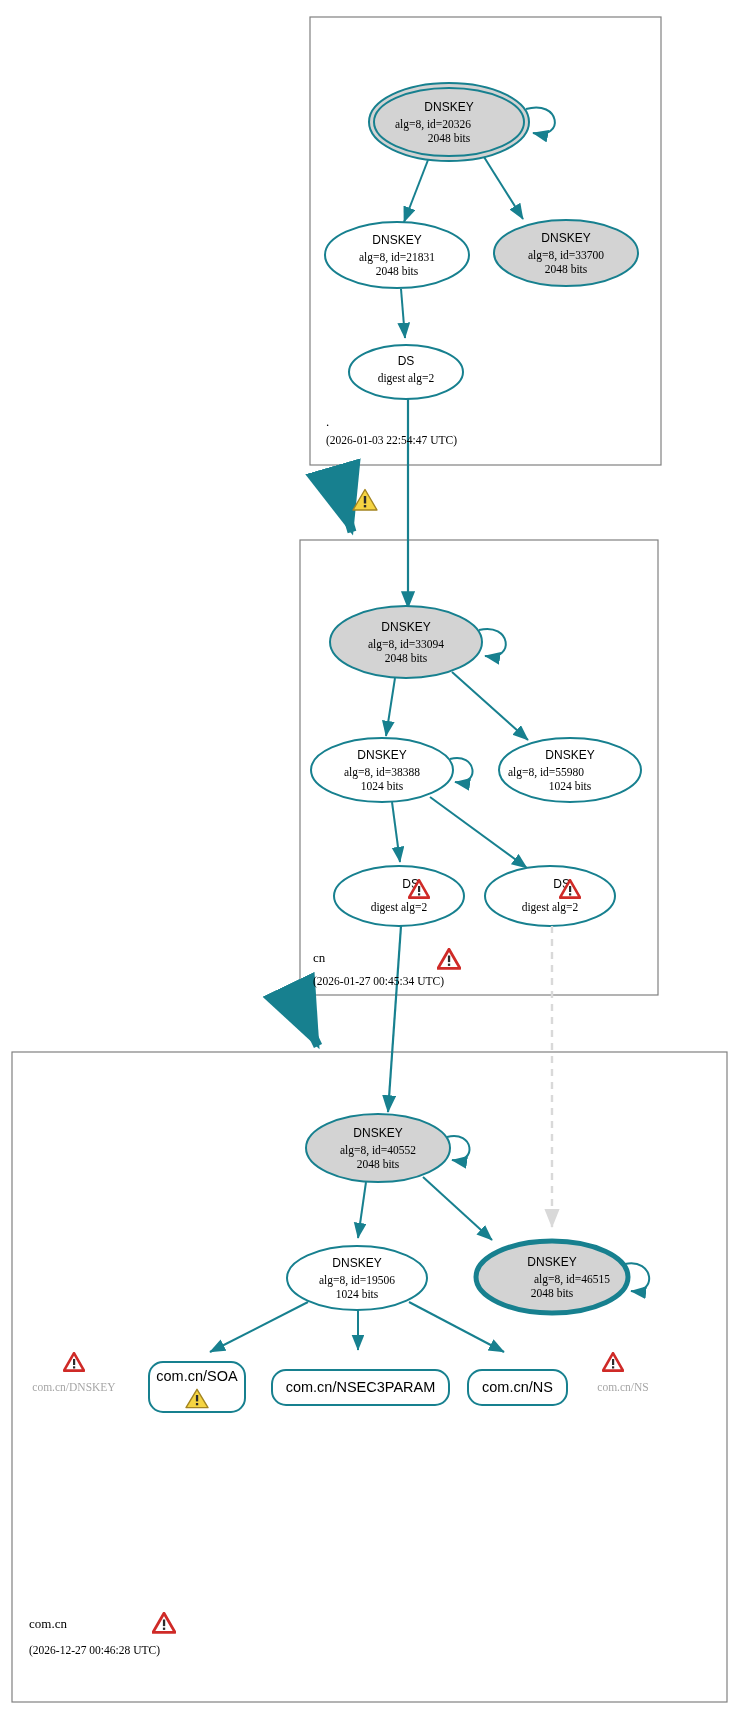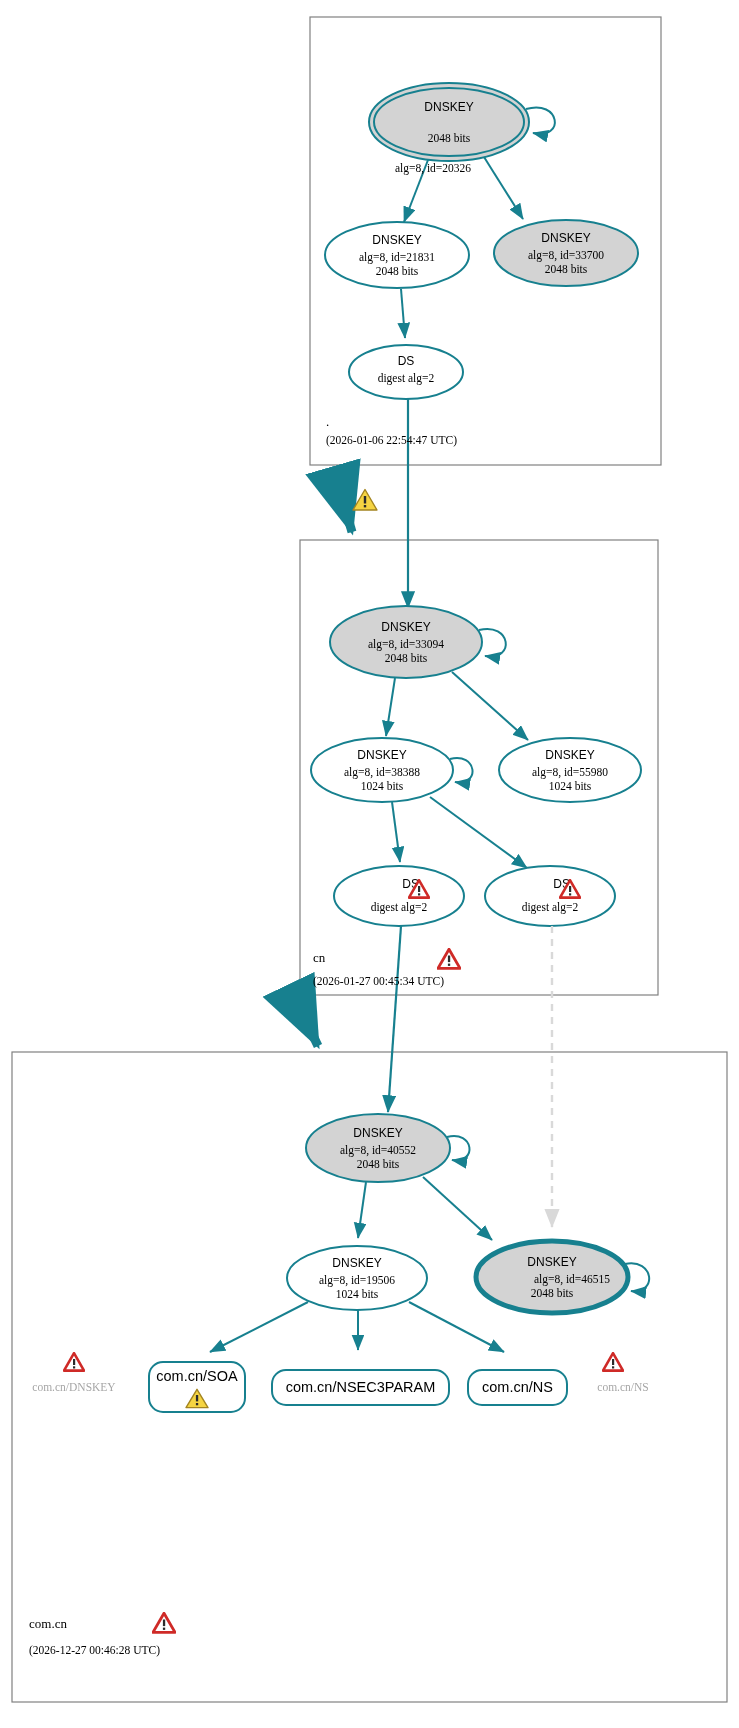--- a/index.html
+++ b/index.html
@@ -87,55 +87,55 @@
   <path d="M308,1302 L210,1352" fill="none" stroke="#17808f" stroke-width="2" marker-end="url(#ah)"></path>
   <path d="M358,1310 L358,1350" fill="none" stroke="#17808f" stroke-width="2" marker-end="url(#ah)"></path>
   <path d="M409,1302 L504,1352" fill="none" stroke="#17808f" stroke-width="2" marker-end="url(#ah)"></path>
 
   <rect x="149" y="1362" width="96" height="50" rx="14" ry="14" fill="#ffffff" stroke="#17808f" stroke-width="2"></rect>
   <rect x="272" y="1370" width="177" height="35" rx="14" ry="14" fill="#ffffff" stroke="#17808f" stroke-width="2"></rect>
   <rect x="468" y="1370" width="99" height="35" rx="14" ry="14" fill="#ffffff" stroke="#17808f" stroke-width="2"></rect>
 </svg>
 
 <div class="lbl t-node-title" style="left:369px;top:100px;width:160px;">DNSKEY</div>
-<div class="lbl t-node-sub" style="left:369px;top:118px;width:128px;margin-top:44px;">alg=8, id=20326</div>
+<div class="lbl t-node-sub" style="left:369px;top:118px;width:128px;">alg=8, id=20326</div>
 <div class="lbl t-node-sub" style="left:369px;top:132px;width:160px;">2048 bits</div>
 
 <div class="lbl t-node-title" style="left:317px;top:233px;width:160px;">DNSKEY</div>
 <div class="lbl t-node-sub" style="left:317px;top:251px;width:160px;">alg=8, id=21831</div>
 <div class="lbl t-node-sub" style="left:317px;top:265px;width:160px;">2048 bits</div>
 
 <div class="lbl t-node-title" style="left:486px;top:231px;width:160px;">DNSKEY</div>
 <div class="lbl t-node-sub" style="left:486px;top:249px;width:160px;">alg=8, id=33700</div>
 <div class="lbl t-node-sub" style="left:486px;top:263px;width:160px;">2048 bits</div>
 
 <div class="lbl t-node-title" style="left:326px;top:354px;width:160px;">DS</div>
 <div class="lbl t-node-sub" style="left:326px;top:372px;width:160px;">digest alg=2</div>
 
 <div class="lbl t-zone-name" style="left:326px;top:414px;">.</div>
-<div class="lbl t-zone-time" style="left:326px;top:434px;">(2026-01-06 22:54:47 UTC)</div>
+<div class="lbl t-zone-time" style="left:326px;top:434px;">(2026-01-03 22:54:47 UTC)</div>
 
 <div style="position:absolute;left:352px;top:488px;width:26px;height:24px;">
   <svg width="26" height="24" viewBox="0 0 26 24">
     <path d="M13 1.5 L25 22 L1 22 Z" fill="#f5d442" stroke="#a38420" stroke-width="1.4" stroke-linejoin="round"></path>
     <rect x="11.8" y="8" width="2.4" height="7.5" fill="#2b2b2b"></rect>
     <rect x="11.8" y="17" width="2.4" height="2.4" fill="#2b2b2b"></rect>
   </svg>
 </div>
 
 <div class="lbl t-node-title" style="left:326px;top:620px;width:160px;">DNSKEY</div>
 <div class="lbl t-node-sub" style="left:326px;top:638px;width:160px;">alg=8, id=33094</div>
 <div class="lbl t-node-sub" style="left:326px;top:652px;width:160px;">2048 bits</div>
 
 <div class="lbl t-node-title" style="left:302px;top:748px;width:160px;">DNSKEY</div>
 <div class="lbl t-node-sub" style="left:302px;top:766px;width:160px;">alg=8, id=38388</div>
 <div class="lbl t-node-sub" style="left:302px;top:780px;width:160px;">1024 bits</div>
 
 <div class="lbl t-node-title" style="left:490px;top:748px;width:160px;">DNSKEY</div>
-<div class="lbl t-node-sub" style="left:490px;top:766px;width:160px;">alg=8, id=55980</div>
+<div class="lbl t-node-sub" style="left:466px;top:766px;width:160px;">alg=8, id=55980</div>
 <div class="lbl t-node-sub" style="left:490px;top:780px;width:160px;">1024 bits</div>
 
 <div class="lbl t-node-title" style="left:349px;top:877px;width:70px;text-align:right;">DS</div>
 <div style="position:absolute;left:408px;top:879px;width:22px;height:20px;">
   <svg width="22" height="20" viewBox="0 0 22 20">
     <path d="M11 1.2 L21 18.6 L1 18.6 Z" fill="#ffffff" stroke="#cf2a27" stroke-width="2.6" stroke-linejoin="round"></path>
     <rect x="10" y="7" width="2.2" height="6" fill="#2b2b2b"></rect>
     <rect x="10" y="14.3" width="2.2" height="2.2" fill="#2b2b2b"></rect>
   </svg>
 </div>

